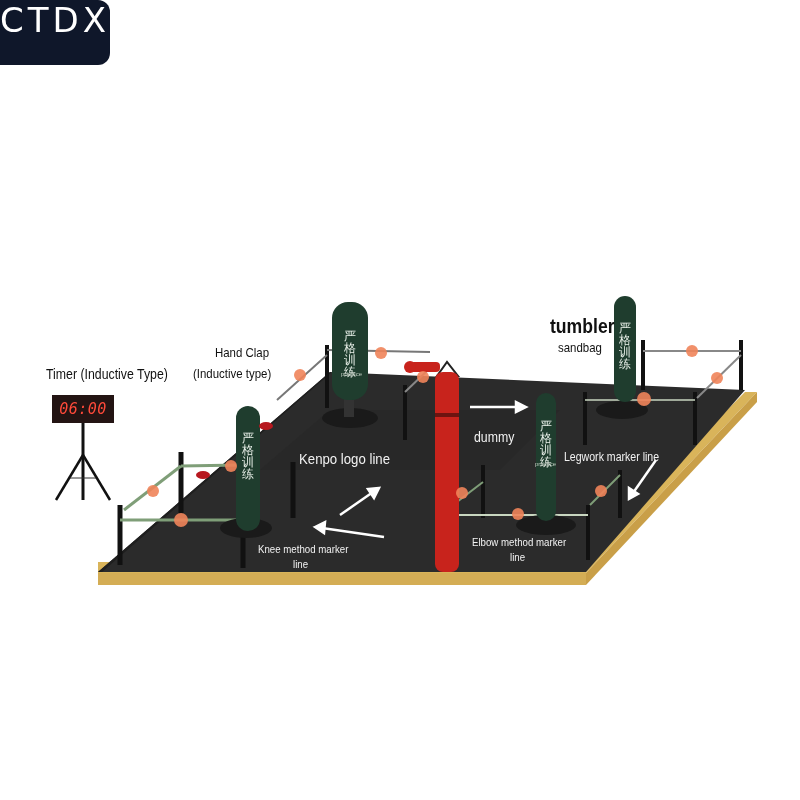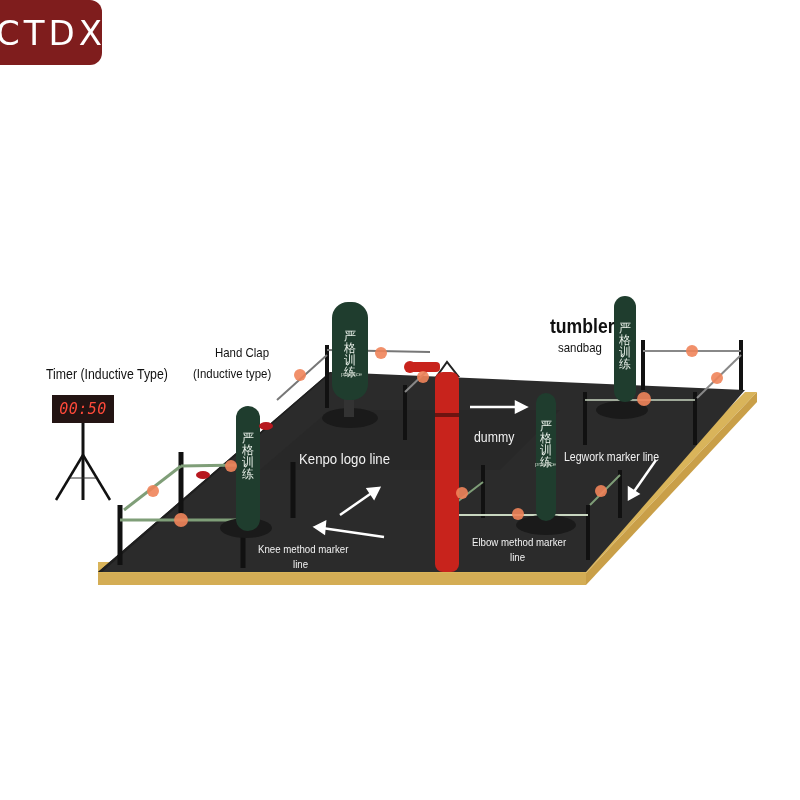--- a/index.html
+++ b/index.html
@@ -1,17 +1,17 @@
 <!DOCTYPE html>
 <html><head>
   <meta charset="utf-8">
   <style>
     html, body { margin:0; padding:0; }
     body { width:800px; height:800px; background:#ffffff; position:relative; overflow:hidden; font-family:"Liberation Sans", sans-serif; }
-    .logo { position:absolute; left:0; top:0; width:102px; height:65px; background:#7f1d1d; border-radius:0 0 12px 0; border-top-left-radius:0; display:flex; align-items:center; justify-content:center; color:#fff; font-family:"DejaVu Sans", sans-serif; font-size:34px; letter-spacing:4px; border-radius:0 10px 10px 0; }
+    .logo { position:absolute; left:0; top:0; width:110px; height:65px; background:#0f172a; border-radius:0 0 12px 0; border-top-left-radius:0; display:flex; align-items:flex-start; justify-content:center; color:#fff; font-family:"DejaVu Sans", sans-serif; font-size:34px; letter-spacing:4px; border-radius:0 10px 10px 0; }
     .logo { border-radius:0 12px 12px 0; }
     svg.scene { position:absolute; left:0; top:0; }
     .label { position:absolute; color:#111; font-family:"Liberation Sans", sans-serif; white-space:nowrap; transform:scaleX(0.88); transform-origin:left center; }
     .label.white { color:#f2f2f2; }
     .l-timer { left:46px; top:366px; font-size:14px; }
     .l-clap1 { left:215px; top:345px; font-size:13px; }
     .l-clap2 { left:193px; top:366px; font-size:13px; }
     .l-kenpo { left:299px; top:450px; font-size:15px; }
     .l-dummy { left:474px; top:429px; font-size:14px; }
     .l-tumbler { left:550px; top:315px; font-size:20px; font-weight:bold; color:#111; }
@@ -139,21 +139,21 @@
 
   <g>
     <rect x="52" y="395" width="62" height="28" fill="#231413"></rect>
     <line x1="83" y1="423" x2="83" y2="500" stroke="#111" stroke-width="3"></line>
     <line x1="83" y1="455" x2="56" y2="500" stroke="#111" stroke-width="2.5"></line>
     <line x1="83" y1="455" x2="110" y2="500" stroke="#111" stroke-width="2.5"></line>
     <line x1="70" y1="478" x2="96" y2="478" stroke="#333" stroke-width="1"></line>
   </g>
 </svg>
 
-<div class="timer-digits">00:50</div>
+<div class="timer-digits">06:00</div>
 
 <div class="bag-text" style="left:343px;top:330px;">严格训练</div>
 <div class="bag-sub" style="left:341px;top:371px;">practice</div>
 <div class="bag-text" style="left:241px;top:432px;">严格训练</div>
 <div class="bag-text" style="left:618px;top:322px;">严格训练</div>
 <div class="bag-text" style="left:539px;top:420px;">严格训练</div>
 <div class="bag-sub" style="left:535px;top:461px;">practice</div>
 
 <div class="label l-timer">Timer (Inductive Type)</div>
 <div class="label l-clap1">Hand Clap</div>

